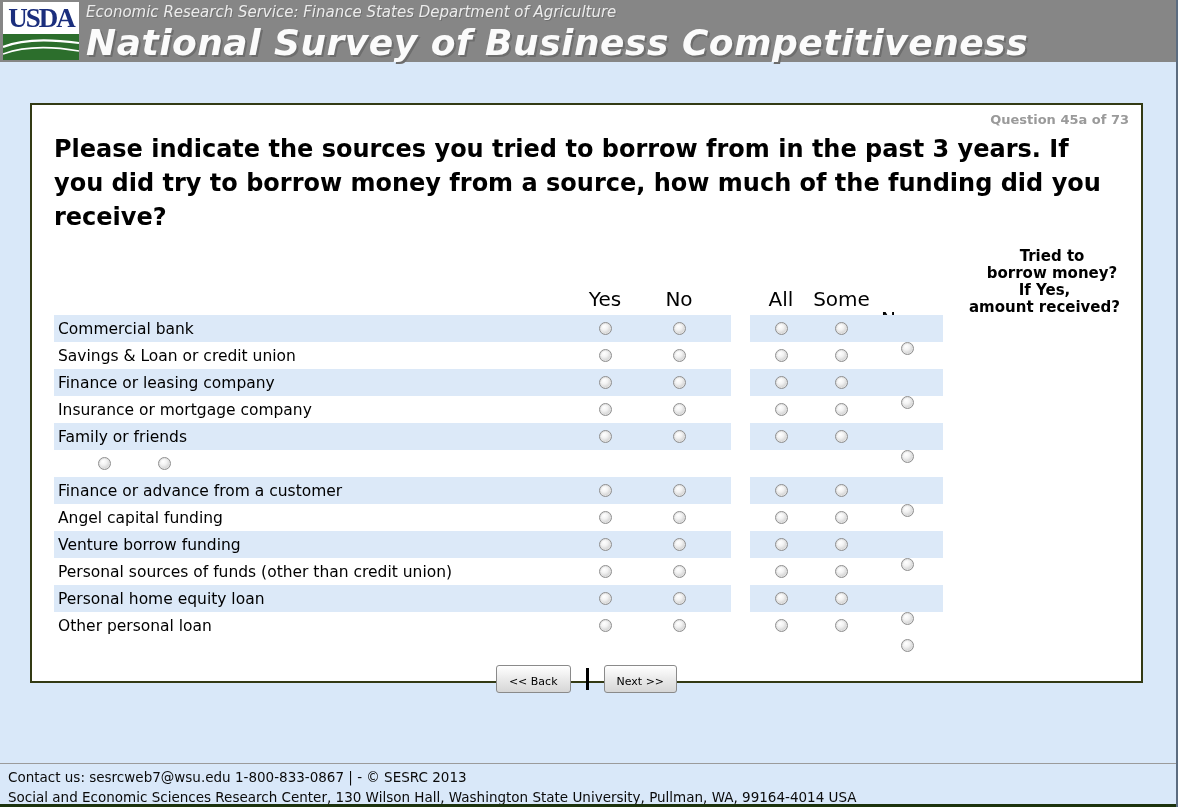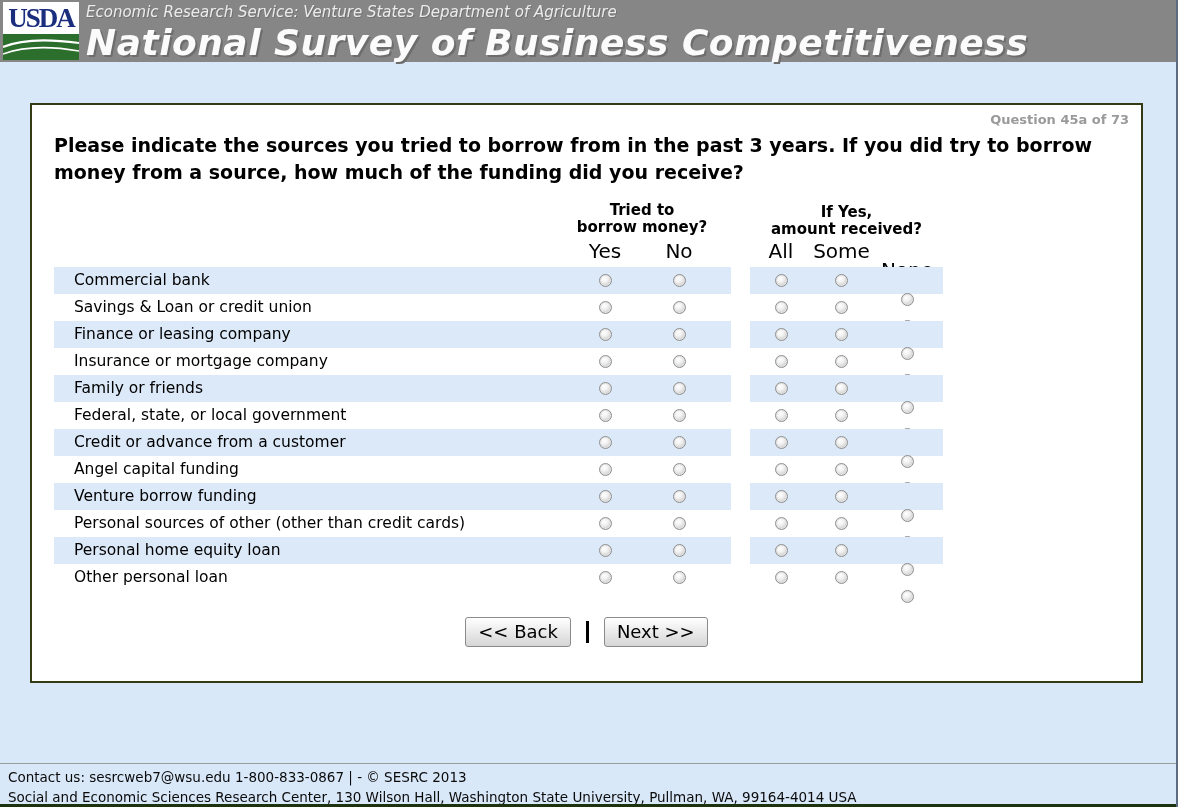--- a/index.html
+++ b/index.html
@@ -30,58 +30,58 @@
   .panel {
     position:absolute; left:30px; top:103px; width:1113px; height:580px;
     background:#fff; border:2px solid #333a14;
   }
   .qnum {
     position:absolute; top:7px; right:12px;
     font-size:13px; font-weight:bold; color:#9a9a9a;
   }
   .qtext {
     margin:27px 20px 0 22px; max-width:1058px;
-    font-size:19px; font-weight:bold; line-height:1.42;
+    font-size:24px; font-weight:bold; line-height:1.42;
   }
 
   
   .table { margin:14px 0 0 22px; }
   .trow { display:flex; align-items:center; height:27px; }
   .block1 { display:flex; align-items:center; width:677px; height:100%; }
   .block2 { display:flex; align-items:center; width:193px; height:100%; }
   .gap { width:19px; height:100%; }
   .hl { background:#dce9f8; }
-  .rowlabel { width:514px; padding-left:20px; font-size:15.5px; }
+  .rowlabel { width:514px; padding-left:4px; font-size:15.5px; }
   .cell { display:flex; align-items:center; justify-content:center; height:100%; }
   .cell.yes, .cell.no { width:74px; }
   .cell.all { width:62px; }
   .cell.some { width:59px; }
   .cell.none { width:72px;margin-top:39px; }
 
-  .thead-group { height:38px; align-items:flex-end; }
+  .thead-group { height:38px; align-items:flex-end;flex-direction:column; }
   .pairhead, .pairhead2 {
     text-align:center; font-size:15px; font-weight:bold; line-height:17px;
   }
   .pairhead { width:148px; }
   .pairhead2 { width:193px; }
   .thead-cols { height:26px; margin-bottom:3px; font-size:20px; }
 
   .radio {
     display:inline-block; width:13px; height:13px; border-radius:50%;
     border:1px solid #8f8f8f;
     background:radial-gradient(circle at 38% 32%, #ffffff 0%, #f2f2f2 35%, #d8d8d8 65%, #bcbcbc 100%);
     box-shadow:0 0 0 1px #e3e3e3 inset;
     cursor:pointer;
   }
 
   
   .nav { display:flex; justify-content:center; align-items:center; margin-top:26px; }
   .btn {
-    font-family:"DejaVu Sans", sans-serif; font-size:18px; color:#000;
-    padding:3px 12px 4px; min-width:70px;
+    font-family:"DejaVu Sans", sans-serif; font-size:11px; color:#000;
+    padding:9px 12px 4px; min-width:70px;
     border:1px solid #8a8a8a; border-radius:3px;
     background:linear-gradient(#ffffff, #ececec 45%, #d6d6d6);
     cursor:pointer;
   }
   .btn-divider { width:3px; height:22px; background:#000; margin:0 15px; }
 
   
   .site-footer {
     position:absolute; left:0; right:0; bottom:0; height:44px;
     background:#d9e8f9; border-top:1px solid #9b9b9b;
@@ -97,21 +97,21 @@
   <header class="site-header">
     <div class="logo">
       <div class="logo-usda">USDA</div>
       <svg class="logo-swoosh" viewBox="0 0 76 26" preserveAspectRatio="none">
         <rect x="0" y="0" width="76" height="26" fill="#2c6e2c"></rect>
         <path d="M0,13 Q26,2 76,9" stroke="#ffffff" stroke-width="2.2" fill="none"></path>
         <path d="M0,20 Q30,9 76,17" stroke="#ffffff" stroke-width="1.6" fill="none"></path>
       </svg>
     </div>
     <div class="header-text">
-      <div class="agency-line">Economic Research Service: Venture States Department of Agriculture</div>
+      <div class="agency-line">Economic Research Service: Finance States Department of Agriculture</div>
       <div class="survey-title">National Survey of Business Competitiveness</div>
     </div>
   </header>
 
   <main class="panel">
     <div class="qnum">Question 45a of 73</div>
     <h1 class="qtext">Please indicate the sources you tried to borrow from in the past 3 years. If you did try to borrow money from a source, how much of the funding did you receive?</h1>
 
     <div class="table">
 
@@ -264,45 +264,36 @@
               </div>
               <div class="cell some">
                 <span class="radio"></span>
               </div>
               <div class="cell none">
                 <span class="radio"></span>
               </div>
             </div>
           </div>
           <div class="trow">
-            <div class="block1">
-              <span class="rowlabel">Federal, state, or local government</span>
-              <div class="cell yes">
-                <span class="radio"></span>
-              </div>
-              <div class="cell no">
-                <span class="radio"></span>
-              </div>
-            </div>
-            <div class="gap"></div>
-            <div class="block2">
-              <div class="cell all">
-                <span class="radio"></span>
-              </div>
-              <div class="cell some">
-                <span class="radio"></span>
-              </div>
-              <div class="cell none">
-                <span class="radio"></span>
-              </div>
-            </div>
-          </div>
-          <div class="trow">
-            <div class="block1 hl">
-              <span class="rowlabel">Credit or advance from a customer</span>
+            <div class="gap"></div>
+            <div class="block2">
+              <div class="cell all">
+                <span class="radio"></span>
+              </div>
+              <div class="cell some">
+                <span class="radio"></span>
+              </div>
+              <div class="cell none">
+                <span class="radio"></span>
+              </div>
+            </div>
+          </div>
+          <div class="trow">
+            <div class="block1 hl">
+              <span class="rowlabel">Finance or advance from a customer</span>
               <div class="cell yes">
                 <span class="radio"></span>
               </div>
               <div class="cell no">
                 <span class="radio"></span>
               </div>
             </div>
             <div class="gap"></div>
             <div class="block2 hl">
               <div class="cell all">
@@ -357,21 +348,21 @@
               <div class="cell some">
                 <span class="radio"></span>
               </div>
               <div class="cell none">
                 <span class="radio"></span>
               </div>
             </div>
           </div>
           <div class="trow">
             <div class="block1">
-              <span class="rowlabel">Personal sources of other (other than credit cards)</span>
+              <span class="rowlabel">Personal sources of funds (other than credit union)</span>
               <div class="cell yes">
                 <span class="radio"></span>
               </div>
               <div class="cell no">
                 <span class="radio"></span>
               </div>
             </div>
             <div class="gap"></div>
             <div class="block2">
               <div class="cell all">

